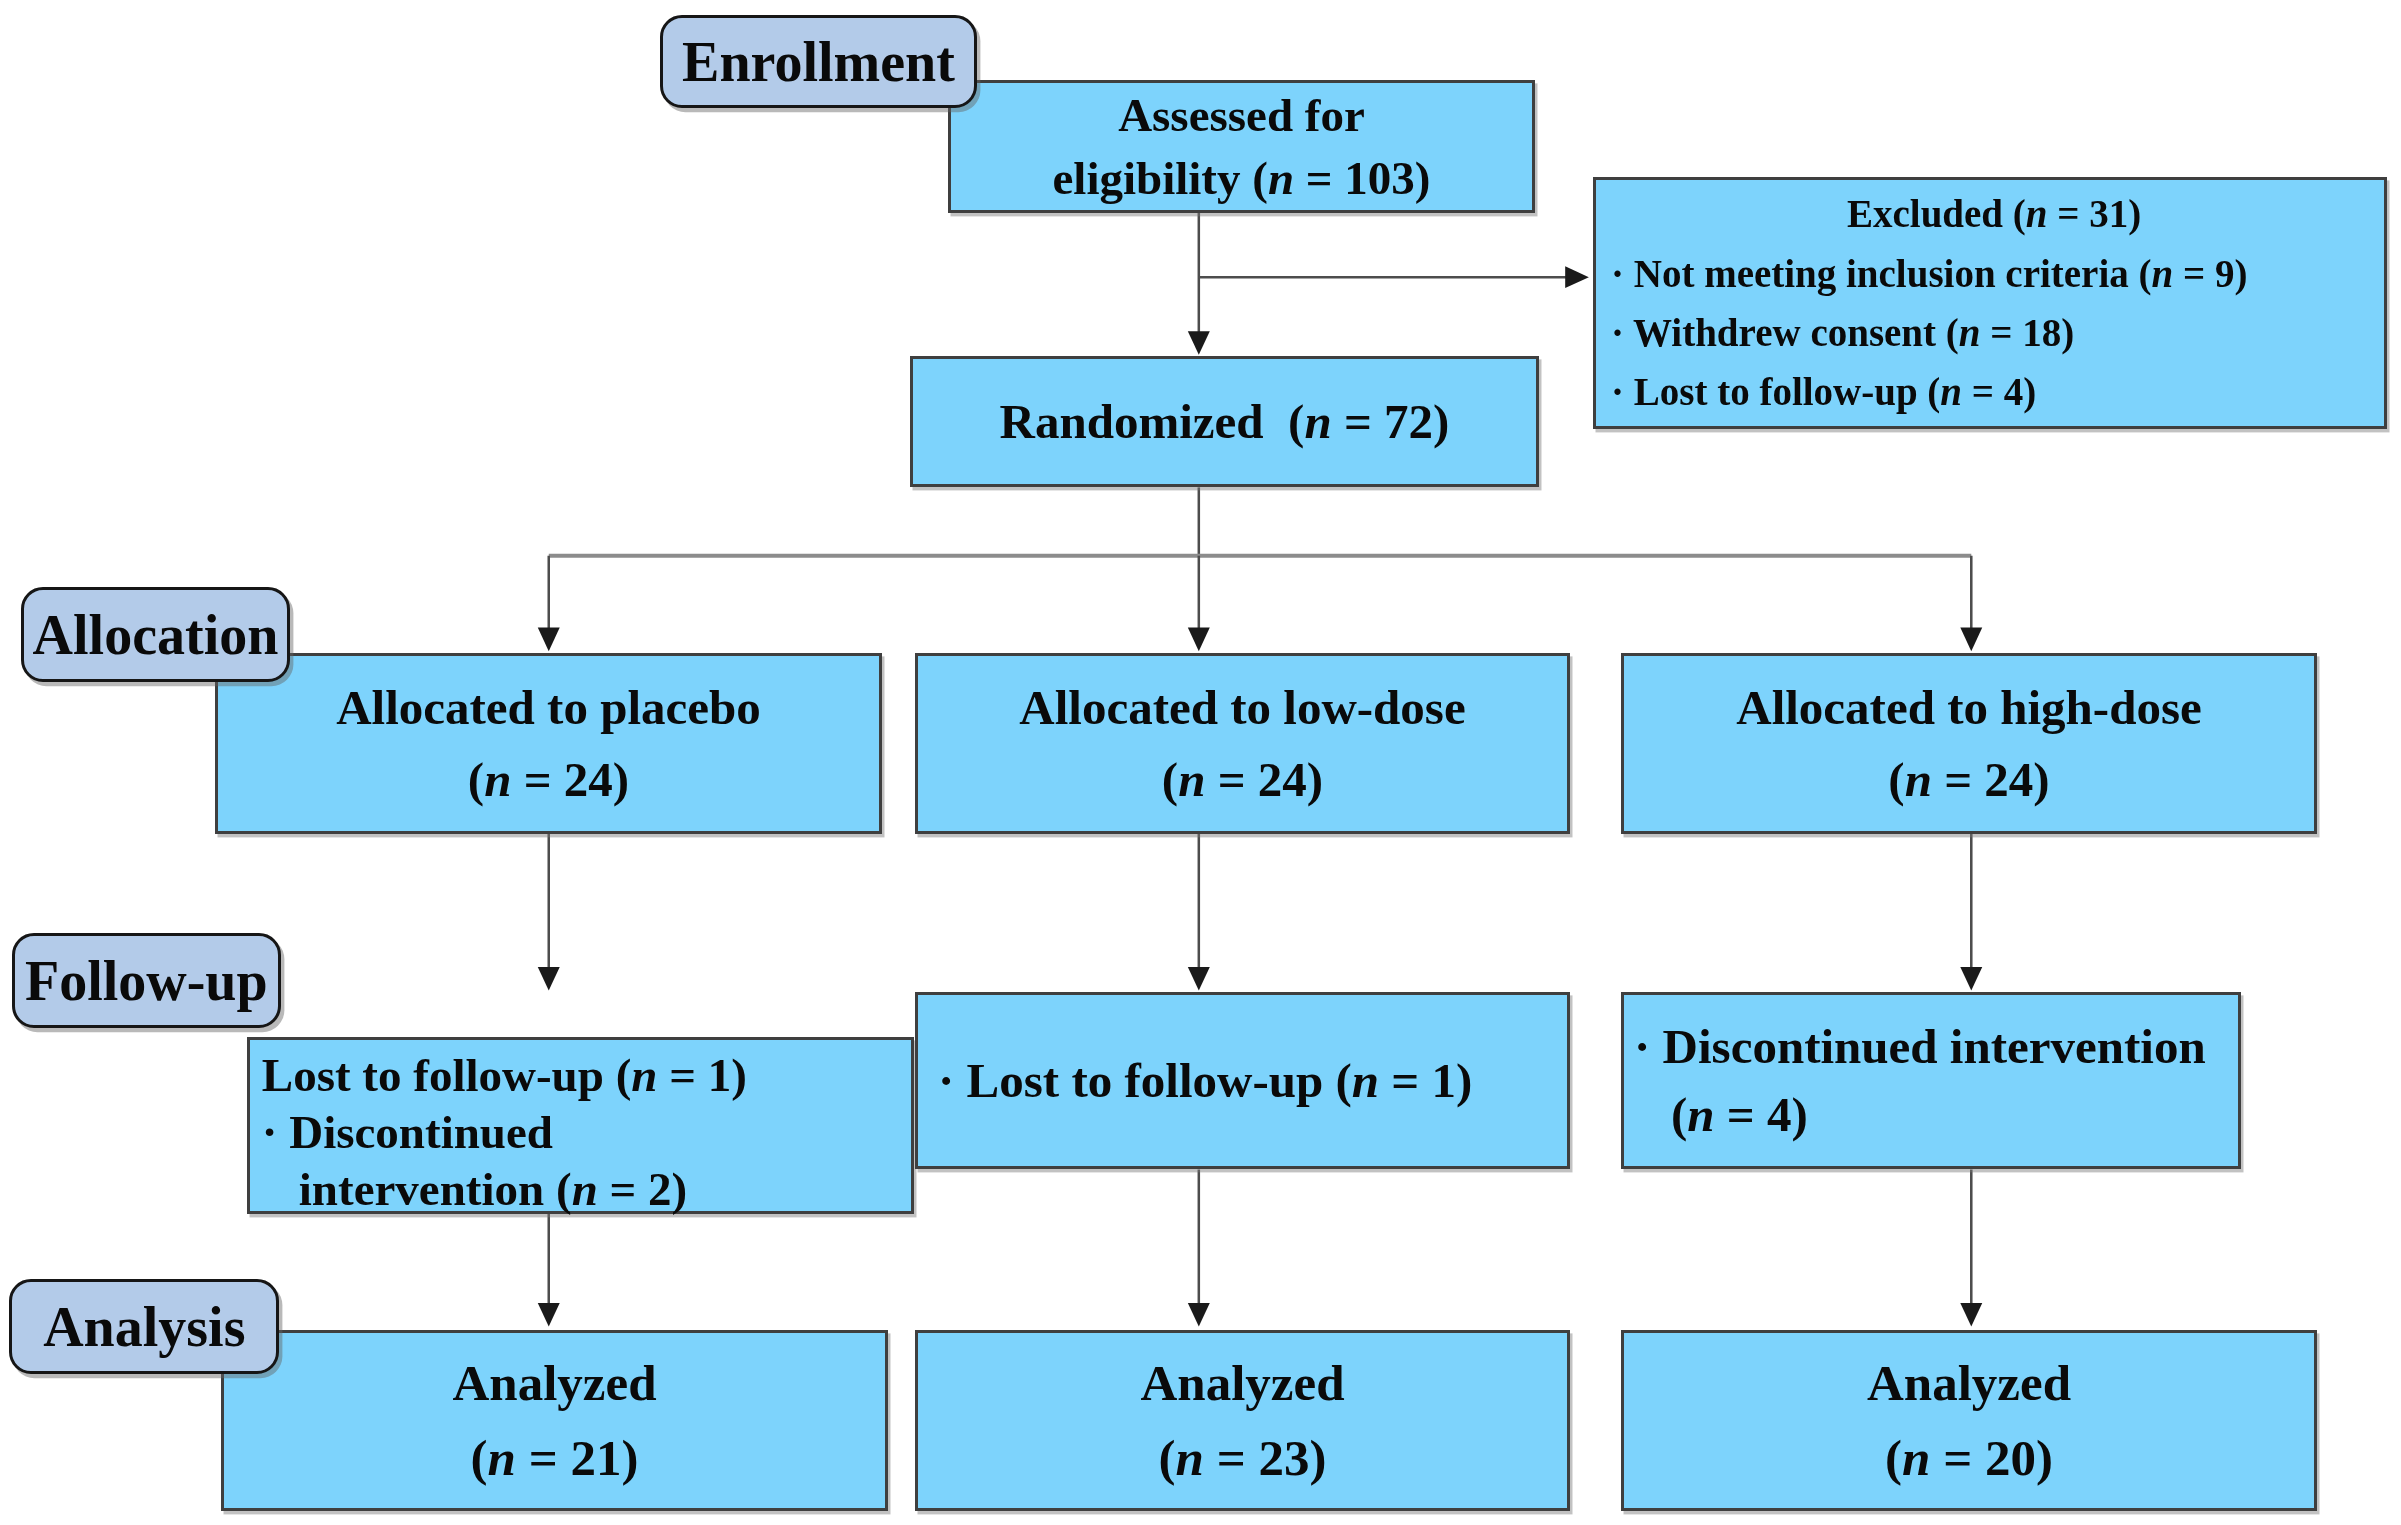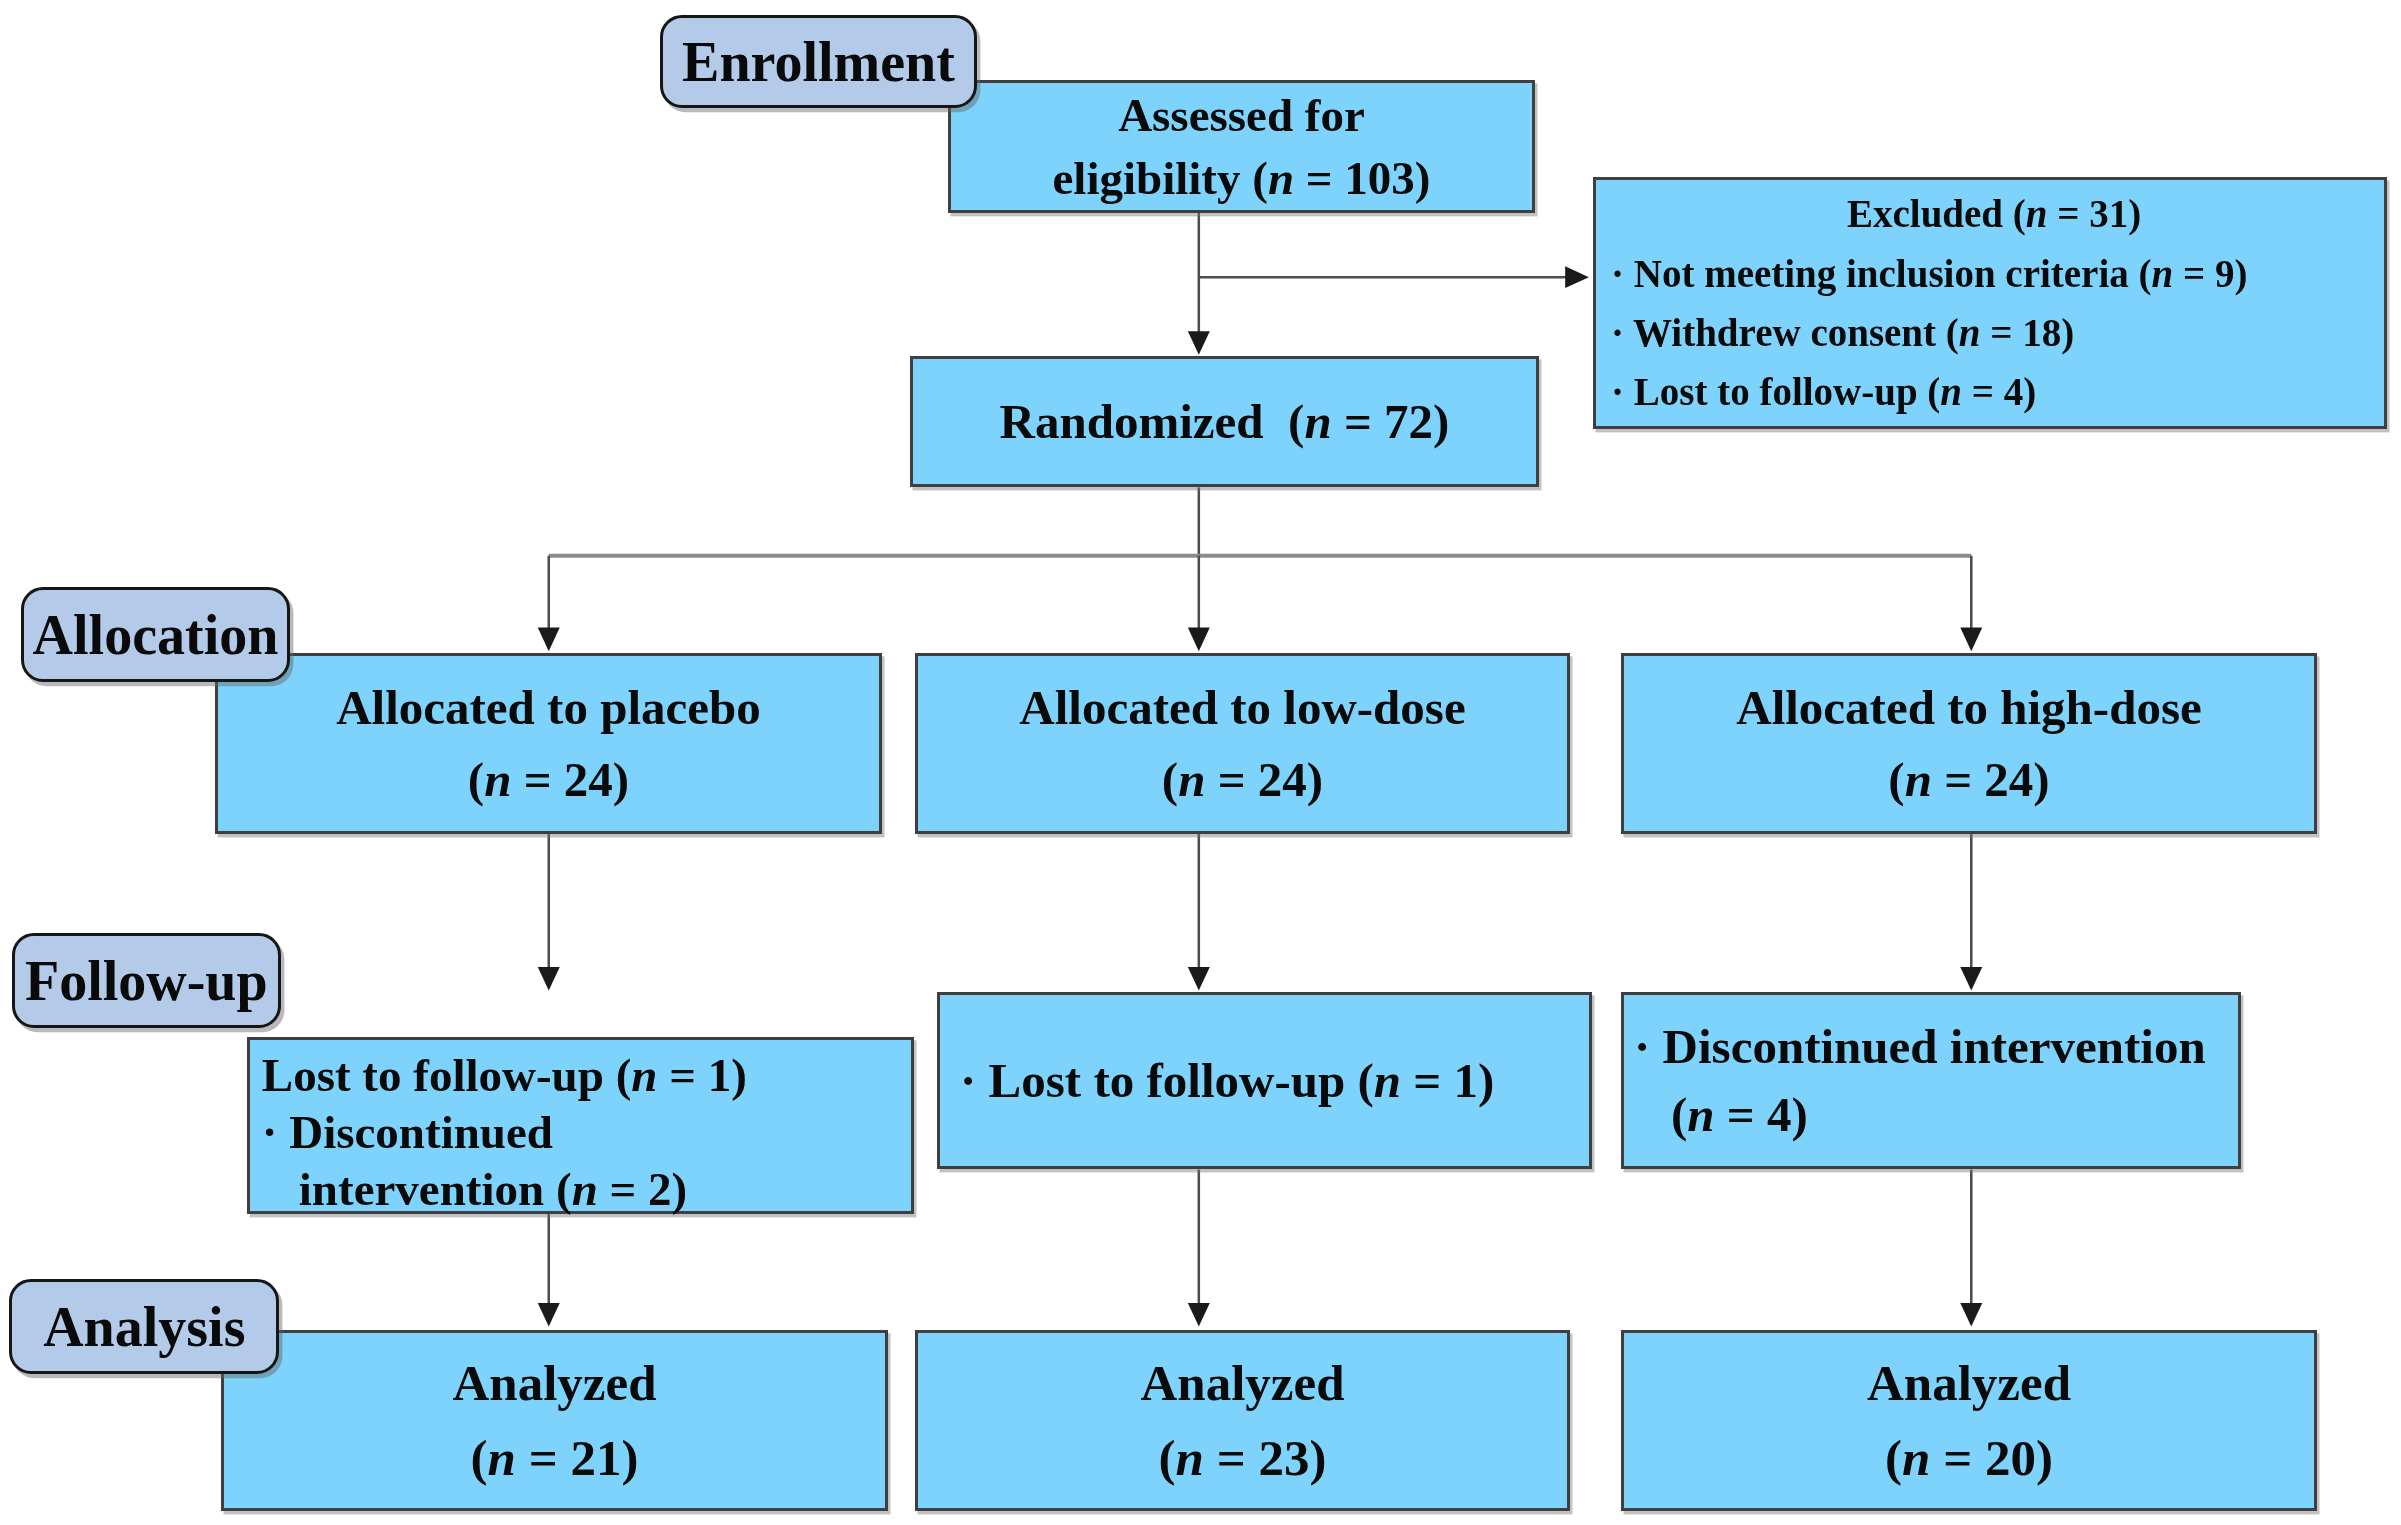--- a/index.html
+++ b/index.html
@@ -114,21 +114,21 @@
   <div class="box center f-alloc" style="left:1621px; top:653px; width:696px; height:181px;">
     <div class="bline">Allocated to high-dose</div>
     <div class="bline">(<i>n</i> = 24)</div>
   </div>
 
   <div class="box left top f-fu1" style="left:247px; top:992px; width:667px; height:177px;margin-top:45px;">
     <div class="bline">Lost to follow-up (<i>n</i> = 1)</div>
     <div class="bline">· Discontinued</div>
     <div class="bline indent">intervention (<i>n</i> = 2)</div>
   </div>
-  <div class="box left f-fu2" style="left:937px; top:992px; width:655px; height:177px;">
+  <div class="box left f-fu2" style="left:915px; top:992px; width:655px; height:177px;">
     <div class="bline">· Lost to follow-up (<i>n</i> = 1)</div>
   </div>
   <div class="box left f-fu3" style="left:1621px; top:992px; width:620px; height:177px;">
     <div class="bline">· Discontinued intervention</div>
     <div class="bline indent">(<i>n</i> = 4)</div>
   </div>
 
   <div class="box center f-an" style="left:221px; top:1330px; width:667px; height:181px;">
     <div class="bline">Analyzed</div>
     <div class="bline">(<i>n</i> = 21)</div>

